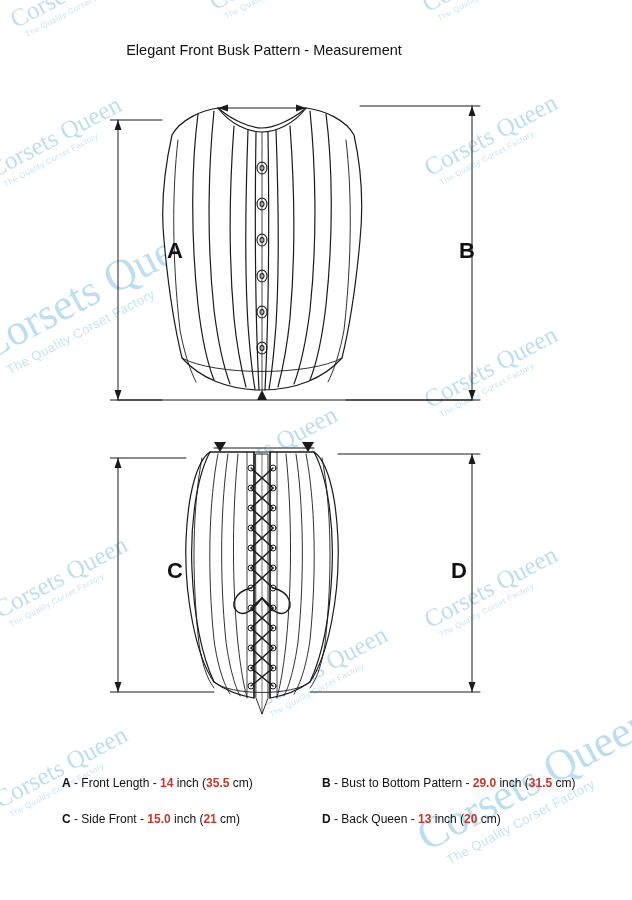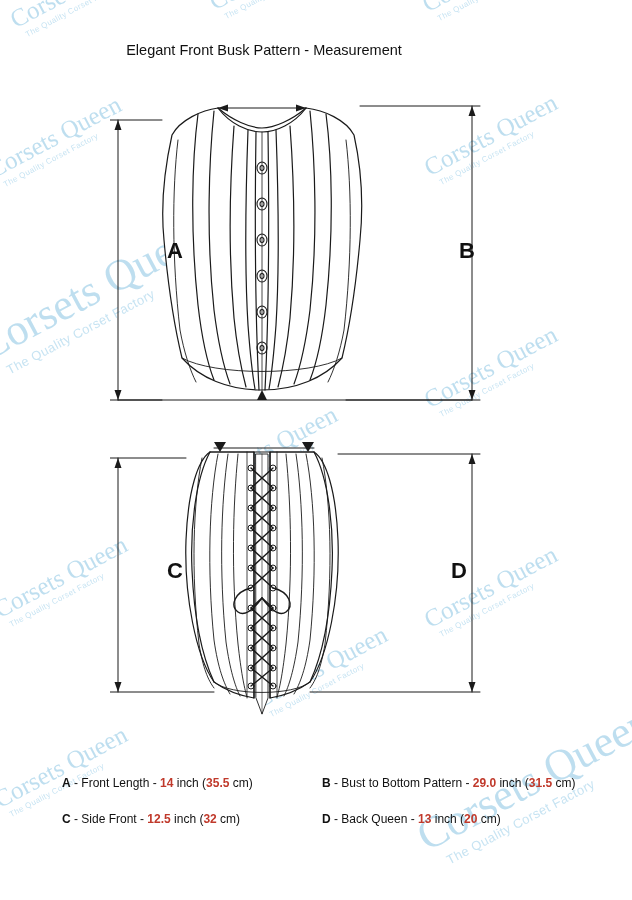--- a/index.html
+++ b/index.html
@@ -388,21 +388,21 @@
     <div class="legend-row">
       <div class="legend-cell">
         <span class="key">A</span><span> - Front Length - </span><span class="val">14</span><span> inch (</span><span class="cm">35.5</span><span> cm)</span>
       </div>
       <div class="legend-cell">
         <span class="key">B</span><span> - Bust to Bottom Pattern - </span><span class="val">29.0</span><span> inch (</span><span class="cm">31.5</span><span> cm)</span>
       </div>
     </div>
     <div class="legend-row">
       <div class="legend-cell">
-        <span class="key">C</span><span> - Side Front - </span><span class="val">12.5</span><span> inch (</span><span class="cm">32</span><span> cm)</span>
+        <span class="key">C</span><span> - Side Front - </span><span class="val">15.0</span><span> inch (</span><span class="cm">21</span><span> cm)</span>
       </div>
       <div class="legend-cell">
         <span class="key">D</span><span> - Back Queen - </span><span class="val">13</span><span> inch (</span><span class="cm">20</span><span> cm)</span>
       </div>
     </div>
   </div>
 
 </div>
 
 </body></html>

